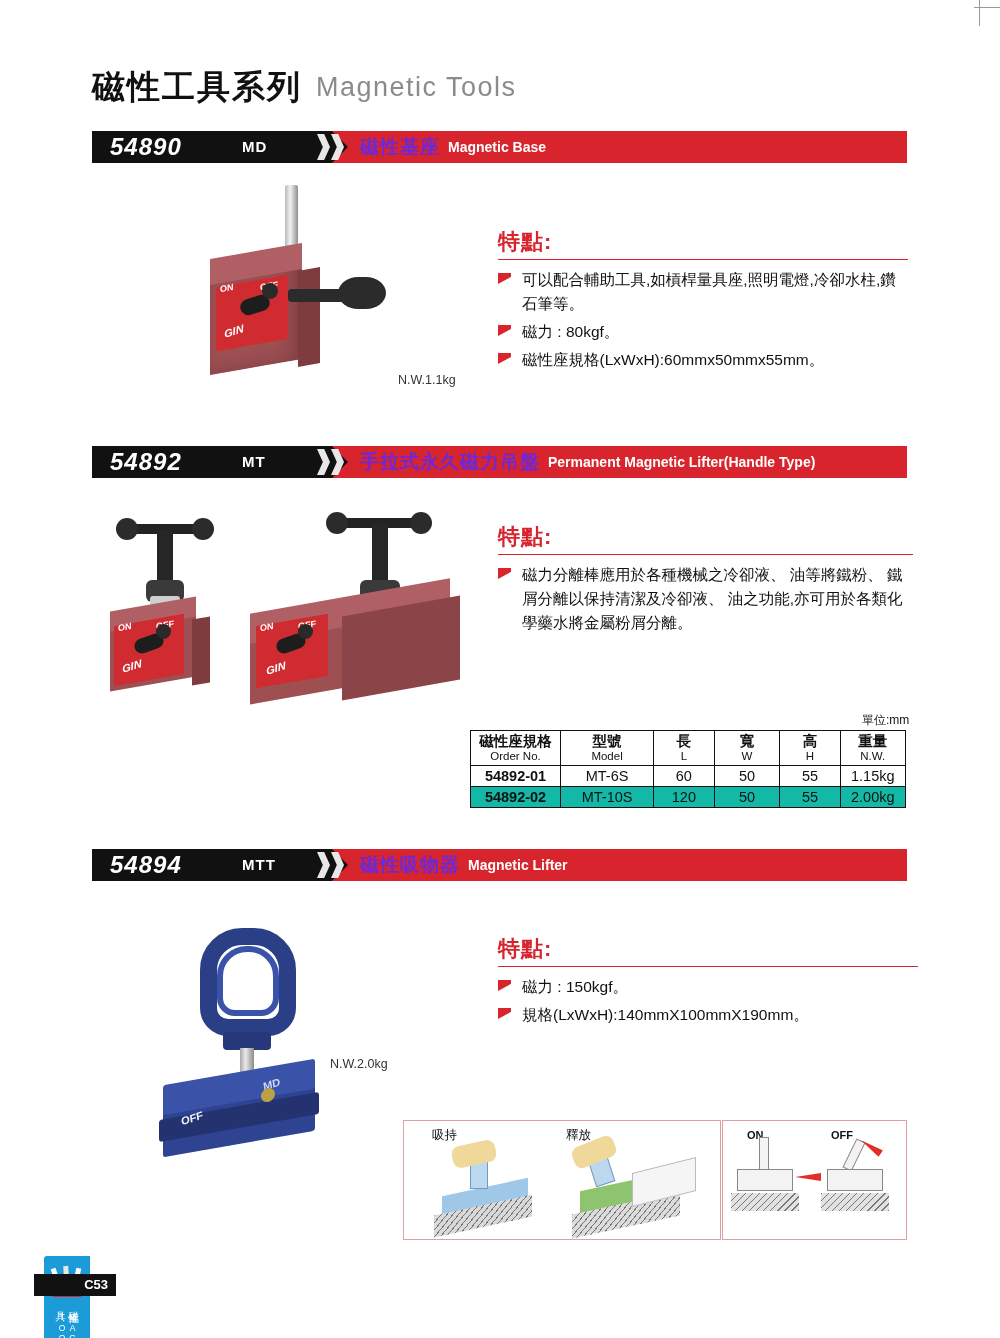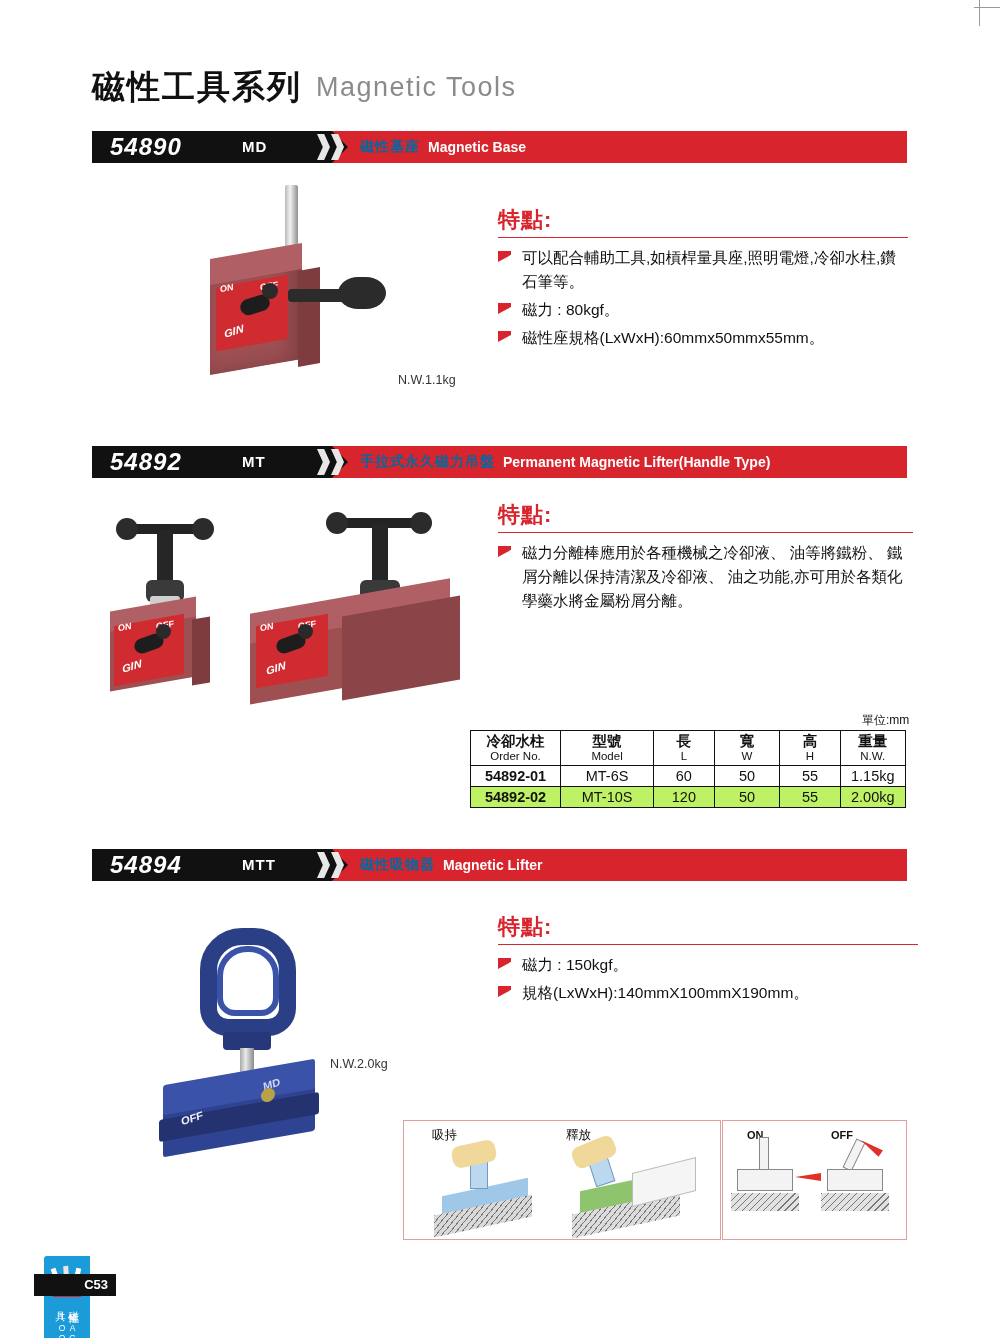--- a/index.html
+++ b/index.html
@@ -44,26 +44,26 @@
   .bar .chev {
     position:absolute; top:3px; width:13px; height:26px;
     background:#fff; opacity:.9;
     clip-path:polygon(0 0, 55% 0, 100% 50%, 55% 100%, 0 100%, 45% 50%);
   }
   .bar .chev.c1 { left:225px; }
   .bar .chev.c2 { left:239px; }
   .bar .titles {
     position:absolute; left:268px; top:0; height:32px; display:flex; align-items:center; gap:8px;
   }
-  .bar .t-cn { color:#0369a1; font-size:14px; font-weight:bold; letter-spacing:1px; }
+  .bar .t-cn { color:#6d28d9; font-size:19px; font-weight:bold; letter-spacing:1px; }
   .bar .t-en { color:#fff; font-size:14px; font-weight:bold; }
 
   
   .features { position:absolute; }
-  .feat-head { font-size:22px; font-weight:bold; color:#d8242c; letter-spacing:1px; }
+  .feat-head { font-size:22px; font-weight:bold; color:#d8242c; letter-spacing:1px;margin-top:22px; }
   .feat-rule { border-bottom:1px solid #d8242c; margin-top:2px; margin-bottom:8px; }
   .feat-list { list-style:none; margin:0; padding:0; }
   .feat-list li {
     position:relative; padding-left:24px; margin-bottom:4px;
     font-size:15.5px; line-height:1.55; color:#111;
   }
   .feat-list li .mk {
     position:absolute; left:0; top:5px; width:13px; height:11px;
     background:#d8242c;
     clip-path:polygon(0 0, 100% 0, 100% 35%, 0 100%);
@@ -74,21 +74,21 @@
   .unit-note { position:absolute; font-size:12px; color:#111; }
   table.spec { position:absolute; border-collapse:collapse; background:#fff; }
   table.spec th, table.spec td {
     border:1px solid #111; text-align:center; color:#111;
     padding:2px 6px; font-size:14.5px;
   }
   table.spec thead th { font-weight:bold; line-height:1.15; }
   table.spec thead .sub { display:block; font-size:11.5px; font-weight:normal; }
   table.spec tbody tr:nth-child(1) td:nth-child(1),
   table.spec tbody tr:nth-child(2) td:nth-child(1) { font-weight:bold; }
-  table.spec tbody tr:nth-child(2) { background:#bef264; }
+  table.spec tbody tr:nth-child(2) { background:#14b8a6; }
 
   
   .nw { position:absolute; font-size:12.5px; color:#333; }
 
   
   .side-tab {
     position:absolute; left:22px; top:628px; width:46px; height:178px;
     background:#1b9cd8; border-radius:3px 0 0 3px;
     display:flex; flex-direction:column; align-items:center; padding-top:8px;
   }
@@ -234,21 +234,21 @@
     <div class="feat-rule"></div>
     <ul class="feat-list">
       <li><span class="mk"></span><span>磁力分離棒應用於各種機械之冷卻液、 油等將鐵粉、 鐵屑分離以保持清潔及冷卻液、 油之功能,亦可用於各類化學藥水將金屬粉屑分離。</span></li>
     </ul>
   </div>
 
   <div class="unit-note" style="left:862px; top:712px;">單位:mm</div>
   <table class="spec" style="left:470px; top:730px; width:436px;">
     <thead>
       <tr>
-        <th style="width:92px;"><span>冷卻水柱</span><span class="sub">Order No.</span></th>
+        <th style="width:92px;"><span>磁性座規格</span><span class="sub">Order No.</span></th>
         <th style="width:96px;"><span>型號</span><span class="sub">Model</span></th>
         <th style="width:62px;"><span>長</span><span class="sub">L</span></th>
         <th style="width:68px;"><span>寬</span><span class="sub">W</span></th>
         <th style="width:62px;"><span>高</span><span class="sub">H</span></th>
         <th style="width:66px;"><span>重量</span><span class="sub">N.W.</span></th>
       </tr>
     </thead>
     <tbody>
       <tr>
         <td>54892-01</td>

